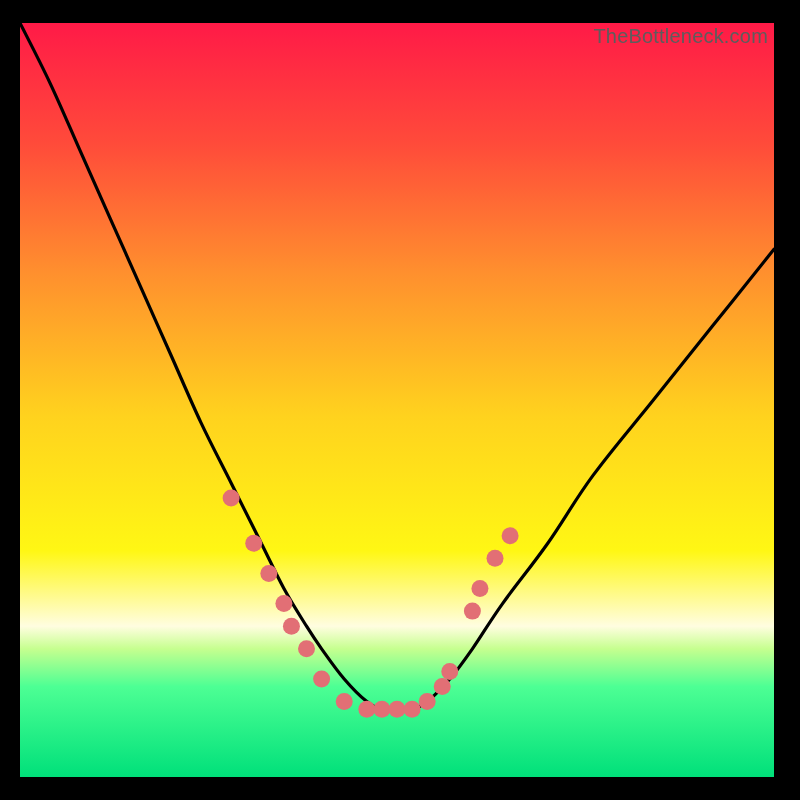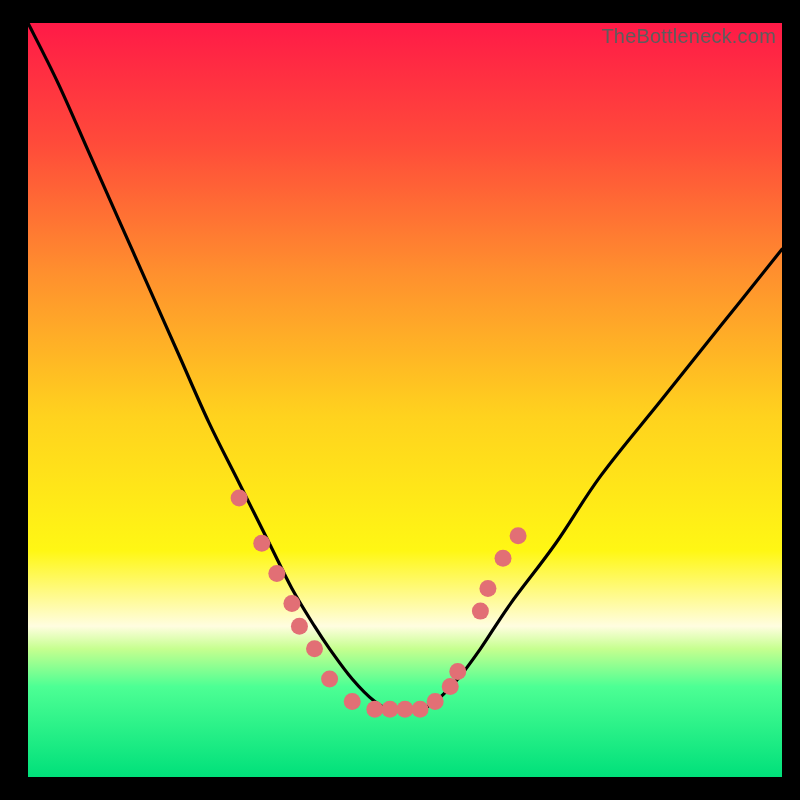--- a/index.html
+++ b/index.html
@@ -5,21 +5,21 @@
   html, body {
     margin: 0;
     padding: 0;
     width: 800px;
     height: 800px;
     background: #000;
     overflow: hidden;
   }
   .frame {
     position: absolute;
-    left: 28px;
+    left: 20px;
     top: 23px;
     width: 754px;
     height: 754px;
     background: #fca5a5;
     border-radius: 25px;
   }
   .plot-area {
     position: absolute;
     left: 0;
     top: 0;

